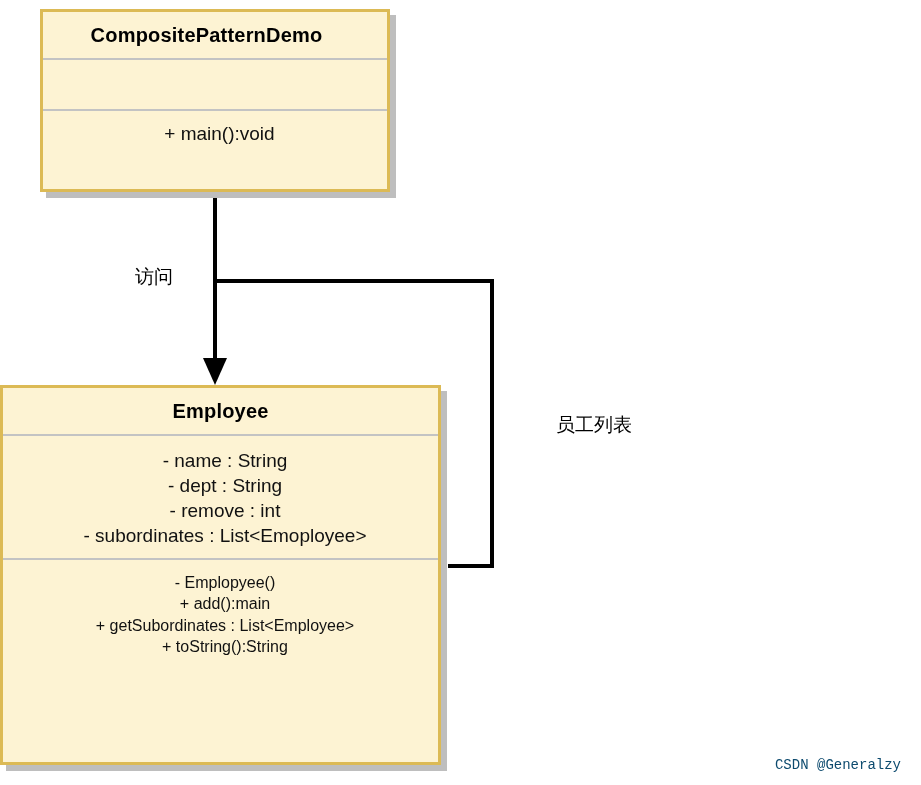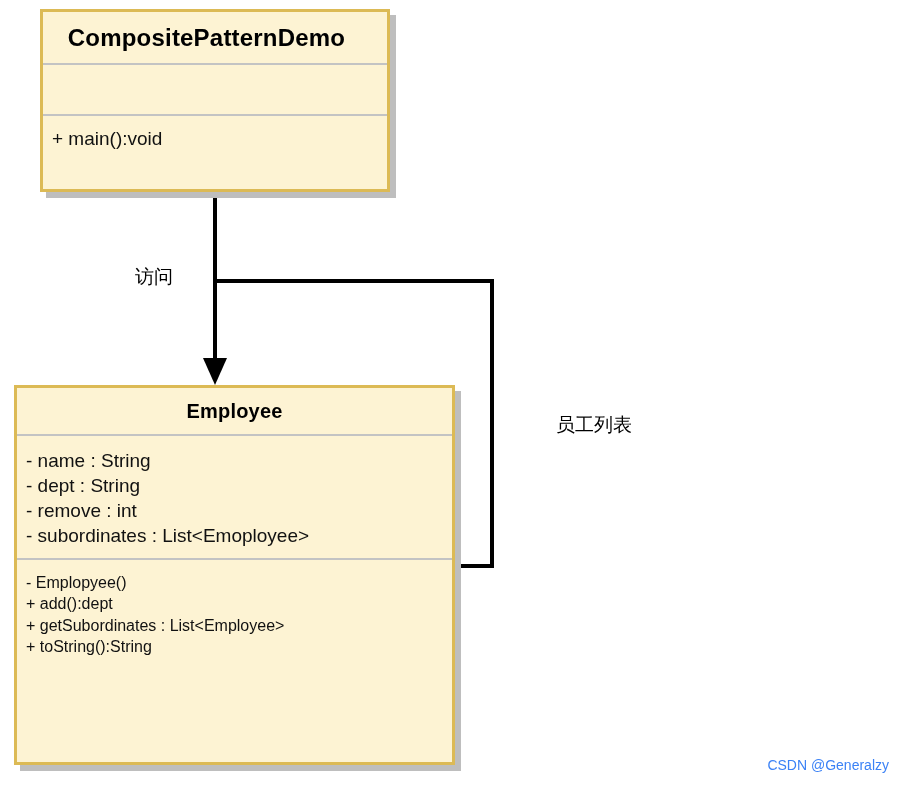--- a/index.html
+++ b/index.html
@@ -29,47 +29,48 @@
     color: #000000;
     letter-spacing: 0.2px;
   }
   .uml-divider {
     height: 2px;
     background: #C3C3C3;
     margin: 0;
   }
   .uml-compartment {
     color: #111111;
+    text-align: center;
   }
   .uml-member {
     white-space: pre;
     line-height: 1.32;
   }
 
   
   #box-demo {
     left: 40px;
     top: 9px;
     width: 350px;
     height: 183px;
   }
   #box-demo .uml-title {
-    font-size: 24px;
+    font-size: 20px;
     padding: 12px 17px 11px 0;
   }
   #box-demo .uml-compartment.empty {
     height: 49px;
   }
   #box-demo .uml-compartment.ops {
     padding: 10px 0 0 9px;
     font-size: 19px;
   }
 
   #box-employee {
-    left: 14px;
+    left: 0;
     top: 385px;
     width: 441px;
     height: 380px;
   }
   #box-employee .uml-title {
     font-size: 20px;
     padding: 12px 0 11px 0;
   }
   #box-employee .uml-compartment.attrs {
     padding: 12px 0 10px 9px;
@@ -103,25 +104,26 @@
     top: 264px;
   }
   #label-list {
     left: 556px;
     top: 412px;
   }
 
   
   #watermark {
     position: absolute;
-    right: 32px;
+    right: 20px;
     bottom: 12px;
     font-size: 14px;
-    color: #3b82f6;
+    color: #0c4a6e;
     white-space: nowrap;
+    font-family: Liberation Mono, monospace;
   }
 </style>
 </head>
 <body>
 
 <svg class="connector-svg" viewBox="0 0 921 785" xmlns="http://www.w3.org/2000/svg">
 
   <path d="M 215 192 L 215 366" stroke="#000000" stroke-width="4" fill="none"></path>
 
   <polygon points="215,385 203,358 227,358" fill="#000000"></polygon>
@@ -144,21 +146,21 @@
   <div class="uml-divider"></div>
   <div class="uml-compartment attrs">
     <div class="uml-member">- name : String</div>
     <div class="uml-member">- dept : String</div>
     <div class="uml-member">- remove : int</div>
     <div class="uml-member">- subordinates : List&lt;Emoployee&gt;</div>
   </div>
   <div class="uml-divider"></div>
   <div class="uml-compartment ops">
     <div class="uml-member">- Emplopyee()</div>
-    <div class="uml-member">+ add():dept</div>
+    <div class="uml-member">+ add():main</div>
     <div class="uml-member">+ getSubordinates : List&lt;Employee&gt;</div>
     <div class="uml-member">+ toString():String</div>
   </div>
 </div>
 
 <div class="edge-label" id="label-visit">访问</div>
 <div class="edge-label" id="label-list">员工列表</div>
 
 <div id="watermark">CSDN @Generalzy</div>
 

